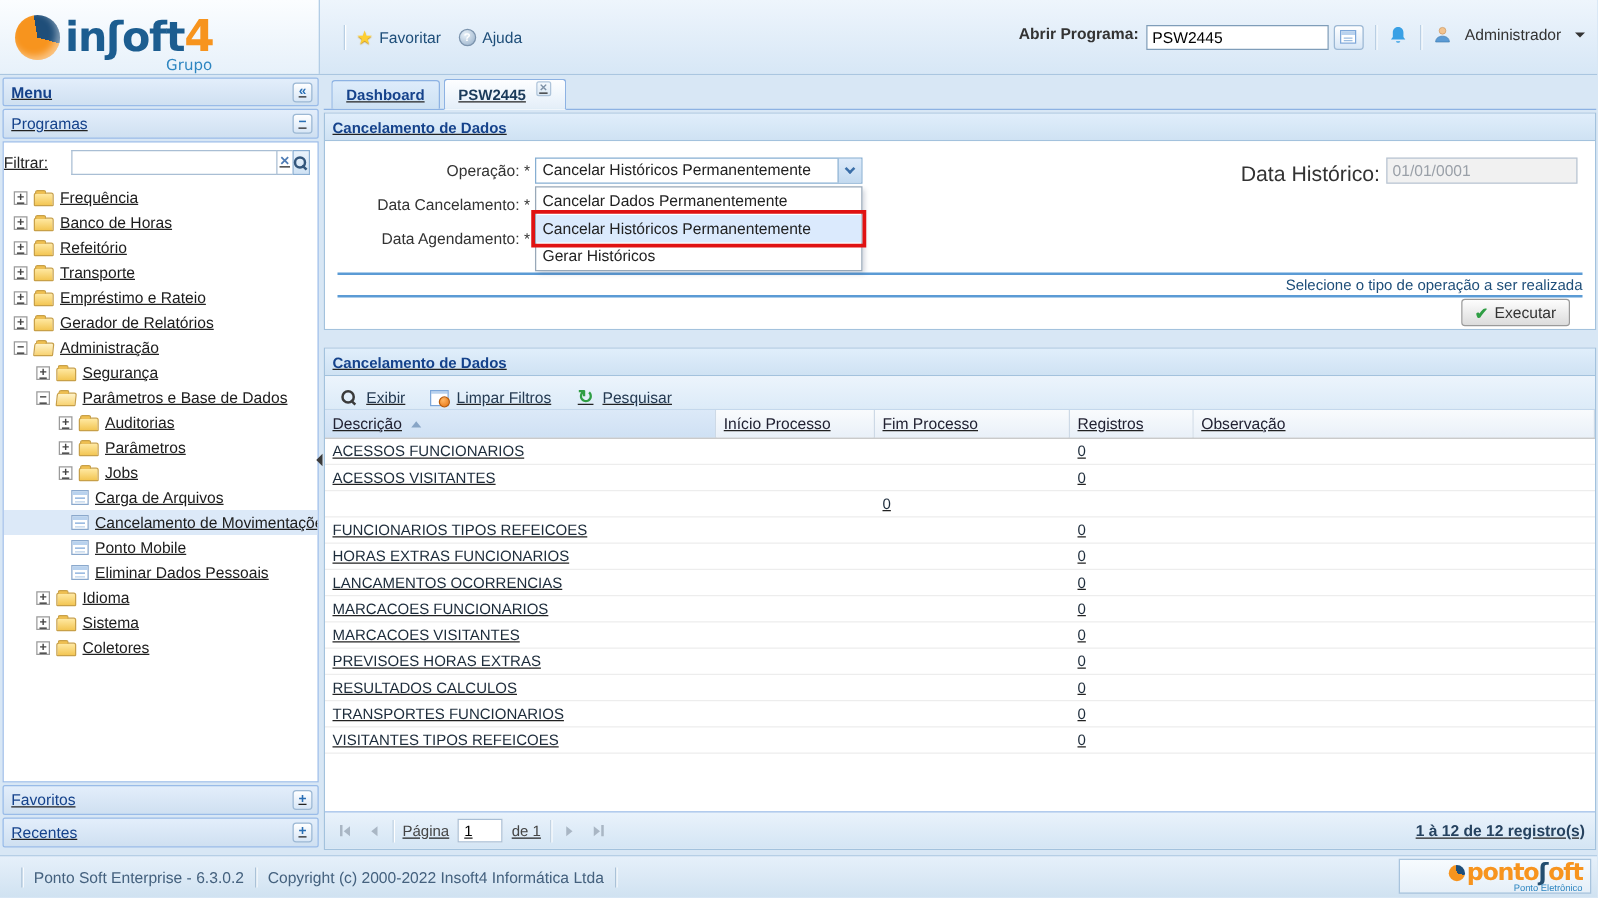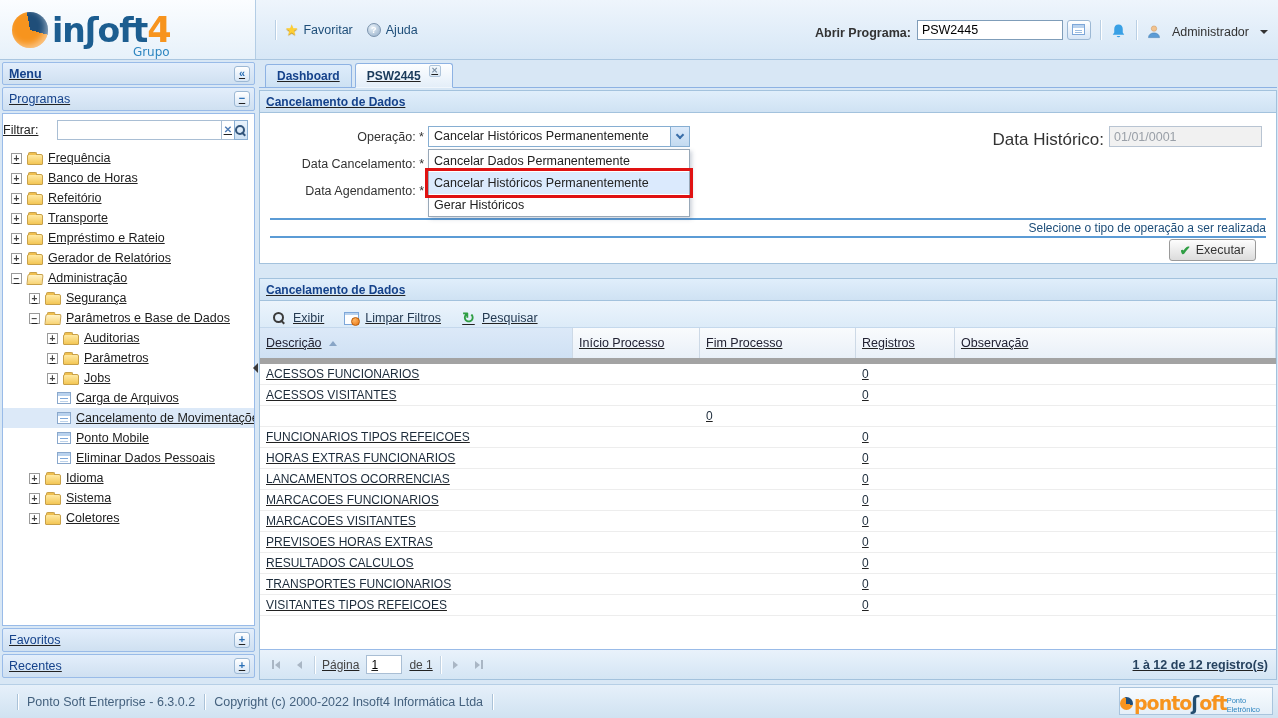--- a/index.html
+++ b/index.html
@@ -14,21 +14,21 @@
   .logo-orb { width:36px; height:36px; border-radius:50%; background:conic-gradient(from 210deg, #f7941e 0 140deg, #1f4e79 140deg 255deg, #f7941e 255deg 360deg); box-shadow:inset -3px -3px 6px rgba(255,255,255,.45); margin-right:4px; }
   .lt-blue { font-size:33px; font-weight:bold; color:#1c5d90; letter-spacing:-1px; }
   .lt-orange { font-size:35px; font-weight:bold; color:#f7941e; }
   .logo-sub { position:absolute; right:2px; bottom:-4px; font-size:12px; color:#2e86c1; }
 
   .toolbar { flex:1; background:linear-gradient(#eef5fc,#d7e7f6); display:flex; align-items:center; padding:0 10px; }
   .tb-sep { width:1px; height:20px; background:#b9cfe4; box-shadow:1px 0 0 #fff; margin:0 9px; }
   .top-item { display:flex; align-items:center; gap:5px; color:#1e4e79; font-size:12.5px; cursor:default; }
   .star-icon { font-size:15px; color:#fecf33; text-shadow:0 1px 1px #c69320; }
   .help-icon { width:14px; height:14px; border-radius:50%; background:radial-gradient(circle at 35% 30%, #e9f2f9, #93adc8); border:1px solid #7b93ad; color:#fff; font-size:9px; font-weight:bold; text-align:center; line-height:12px; }
-  .top-right { margin-left:auto; display:flex; align-items:flex-end; }
+  .top-right { margin-left:auto; display:flex; align-items:flex-start; }
   .abrir-label { font-weight:bold; color:#333; font-size:12.5px; margin-right:6px; }
   .program-input { width:146px; height:20px; border:1px solid #7f9db9; font-size:12.5px; padding:0 4px; font-family:"Liberation Sans",sans-serif; }
   .mini-btn { width:24px; height:20px; margin-left:4px; border:1px solid #9cb8d4; border-radius:3px; background:linear-gradient(#ffffff,#d7e6f6); display:flex; align-items:center; justify-content:center; }
   .form-glyph { width:13px; height:11px; background:#fff; border:1px solid #7da7d9; position:relative; }
   .form-glyph::before { content:''; position:absolute; left:0; right:0; top:0; height:3px; background:#b9d2ee; }
   .form-glyph::after { content:''; position:absolute; left:2px; right:2px; top:5px; height:1px; background:#9bbce0; box-shadow:0 2px 0 #9bbce0; }
   .caret-down { width:0; height:0; border-left:4px solid transparent; border-right:4px solid transparent; border-top:4px solid #333; margin-left:6px; }
   .user-label { color:#333; font-size:12.5px; margin-left:5px; }
 
   
@@ -95,41 +95,41 @@
   .grid-toolbar { height:27px; flex:none; background:linear-gradient(#ecf4fc,#dcebf8); border-bottom:1px solid #c4d8ec; display:flex; align-items:flex-end; gap:4px; padding:0 4px; }
   .tb-btn { display:flex; align-items:center; gap:6px; padding:2px 8px; font-size:12.5px; color:#243a52; border-radius:3px; }
   .tb-ico { display:inline-flex; width:15px; height:14px; align-items:center; justify-content:center; position:relative; }
   .magnifier-icon::before { content:''; position:absolute; top:1px; left:1px; width:7px; height:7px; border:2px solid #3a3a3a; border-radius:50%; }
   .magnifier-icon::after { content:''; position:absolute; width:5px; height:2px; background:#3a3a3a; transform:rotate(45deg); left:8px; top:10px; }
   .clear-filters-icon::before { content:''; position:absolute; left:0; top:1px; width:13px; height:11px; background:#fff; border:1px solid #7da7d9; box-shadow:inset 0 2px 0 #b9d2ee; }
   .clear-filters-icon::after { content:''; position:absolute; right:-1px; bottom:-1px; width:7px; height:7px; border-radius:50%; background:radial-gradient(circle at 35% 30%, #ffb765, #e87410); border:1px solid #b85a08; }
   .refresh-icon::before { content:'↻'; color:#2f9e44; font-weight:bold; font-size:15px; line-height:14px; }
 
   .grid-cols { display:grid; grid-template-columns:313px 127px 156px 99px minmax(0,1fr); }
-  .grid-header { flex:none; height:36px; border-bottom:6px solid #a3a3a3; }
+  .grid-header { flex:none; height:23px; border-bottom:1px solid #a3a3a3; }
   .gh-cell { background:linear-gradient(#f9fbfd,#e9f0f8); border-right:1px solid #cdd9e6; font-size:12.5px; color:#223; line-height:22px; padding:0 6px; white-space:nowrap; overflow:hidden; display:flex; align-items:center; }
   .gh-cell.sorted { background:linear-gradient(#dcE9f8,#cfe1f4); }
   .sort-asc { width:0; height:0; border-left:4px solid transparent; border-right:4px solid transparent; border-bottom:5px solid #88a5c6; margin-left:7px; }
   .grid-rows { flex:1; background:#fff; overflow:hidden; min-height:0; }
   .grid-row { height:21px; border-bottom:1px solid #ededed; }
   .g-cell { font-size:12px; color:#1c2b3a; line-height:20px; padding:0 6px; white-space:nowrap; overflow:hidden; }
 
   .paging { flex:none; height:30px; border-top:1px solid #99bbe8; background:linear-gradient(#e9f2fb,#d4e5f4); display:flex; align-items:center; padding:0 8px; gap:7px; color:#444; }
   .pg-ico { width:16px; height:16px; display:flex; align-items:center; justify-content:center; gap:1px; }
   .tri-l { width:0; height:0; border-top:4px solid transparent; border-bottom:4px solid transparent; border-right:5px solid #a9b6c4; }
   .tri-r { width:0; height:0; border-top:4px solid transparent; border-bottom:4px solid transparent; border-left:5px solid #a9b6c4; }
   .pg-bar { width:2px; height:9px; background:#a9b6c4; }
   .pg-sep { width:1px; height:18px; background:#c2d3e3; box-shadow:1px 0 0 #fff; }
   .page-input { width:36px; height:19px; border:1px solid #a9bed4; background:#fff; padding:0 4px; font-size:12px; font-family:"Liberation Sans",sans-serif; }
   .pg-summary { margin-left:auto; font-weight:bold; color:#26425f; font-size:12.5px; }
 
   
   .footer { position:absolute; left:0; right:0; bottom:0; height:34px; background:linear-gradient(#e6f0fa,#d0e2f1); border-top:1px solid #b6cfe6; display:flex; align-items:center; padding:0 8px; color:#44617e; font-size:12.5px; }
   .ft-sep { width:1px; height:16px; background:#aac2d8; box-shadow:1px 0 0 #fff; margin:0 9px; }
-  .ft-logo-box { position:absolute; right:5px; top:2px; bottom:3px; width:154px; border:1px solid #a9c4dd; background:linear-gradient(#f7fbfe,#e5eff8); display:flex; flex-direction:row; align-items:flex-end; justify-content:center; padding-right:6px; }
+  .ft-logo-box { position:absolute; right:5px; top:2px; bottom:3px; width:154px; border:1px solid #a9c4dd; background:linear-gradient(#f7fbfe,#e5eff8); display:flex; flex-direction:column; align-items:flex-end; justify-content:center; padding-right:6px; }
   .ps-row { display:flex; align-items:center; font-family:"DejaVu Sans", sans-serif; }
   .ps-orb { width:13px; height:13px; border-radius:50%; background:conic-gradient(from 210deg, #f7941e 0 140deg, #1f4e79 140deg 255deg, #f7941e 255deg 360deg); margin-right:1px; }
   .ps-orange { color:#f7941e; font-size:19px; font-weight:bold; letter-spacing:-1px; }
   .ps-navy { color:#234e70; font-size:19px; font-weight:bold; }
   .ps-sub { font-size:7.5px; color:#2e86c1; margin-top:-3px; }
 
   .bell-svg, .person-svg { display:block; }
 </style>
 </head>
 <body>

